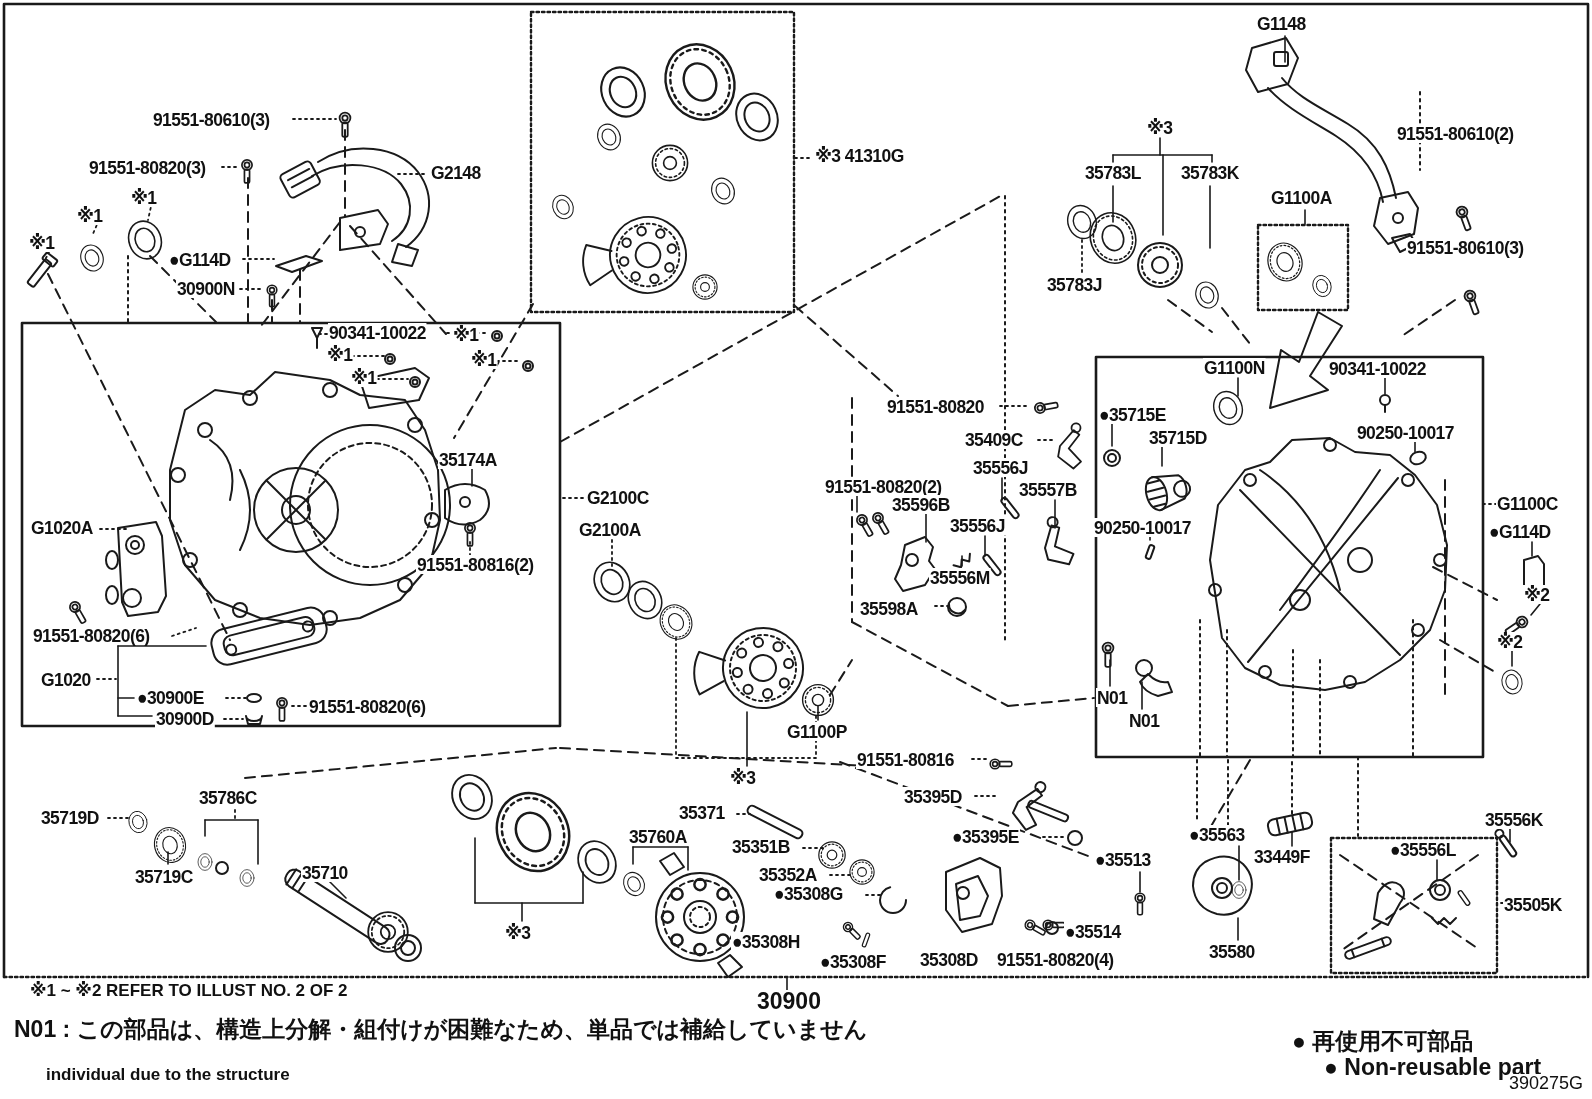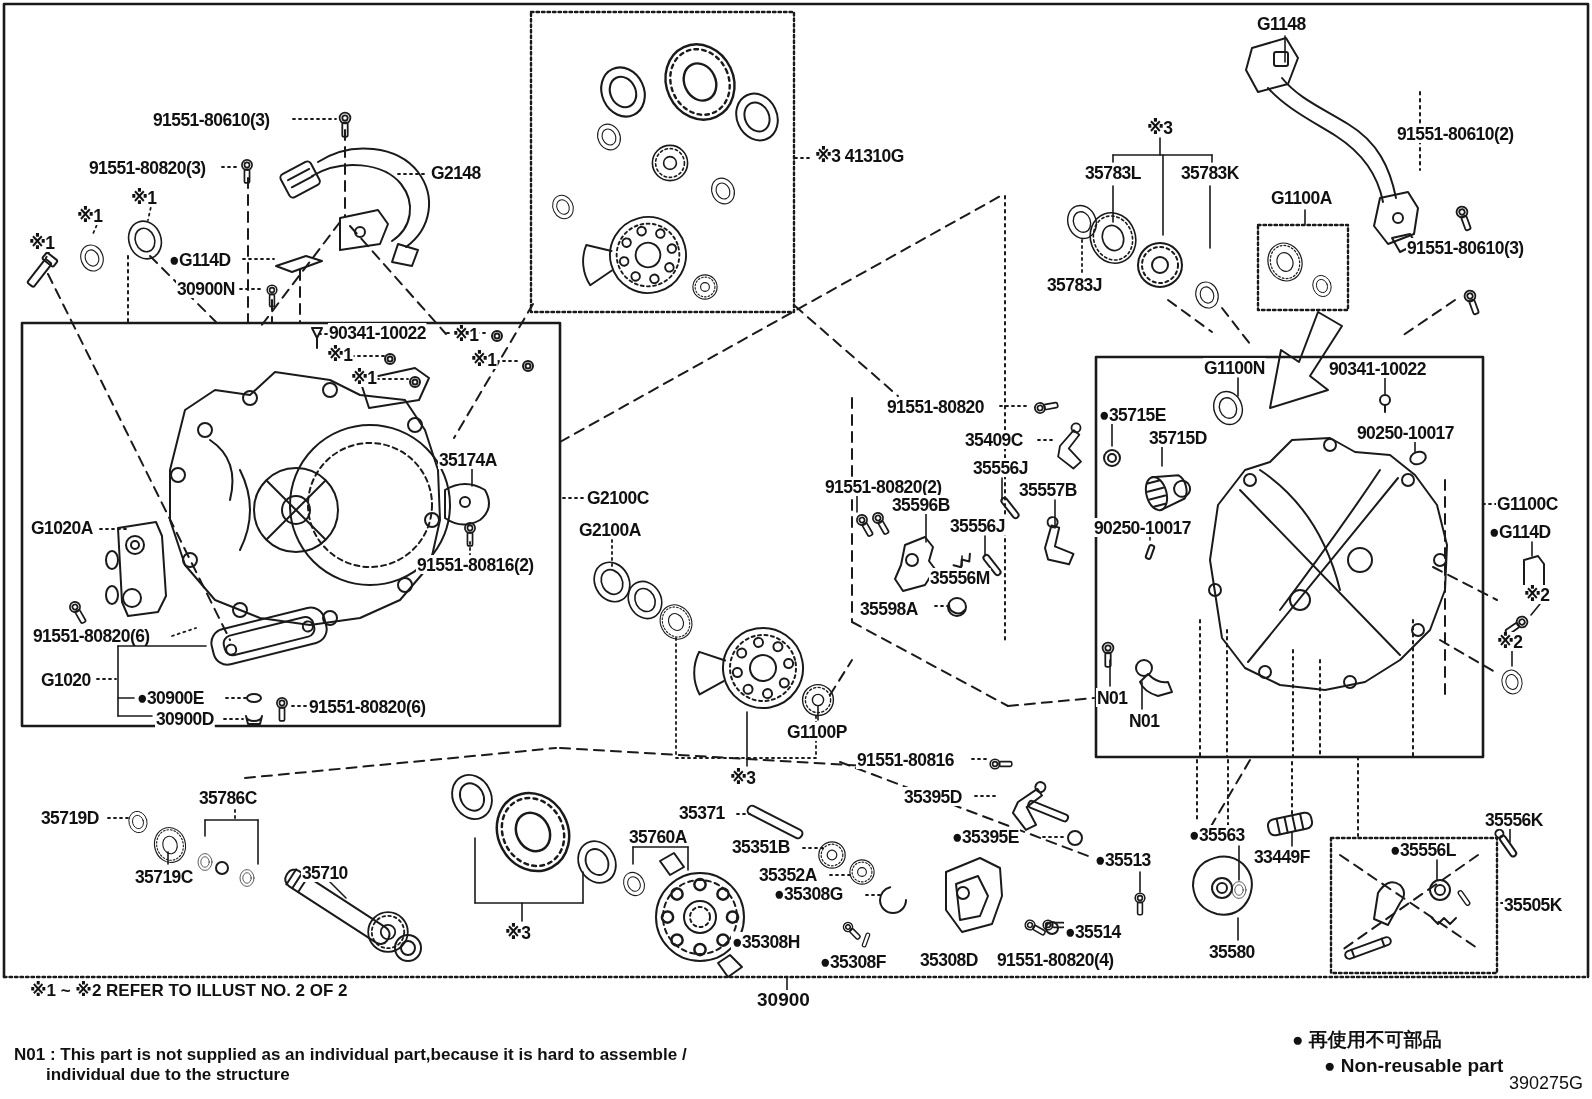--- a/index.html
+++ b/index.html
@@ -5,21 +5,21 @@
   html,body{margin:0;padding:0;background:#888;}
   #stage{position:relative;width:1592px;height:1099px;background:#ffffff;overflow:hidden;
          font-family:"Liberation Sans","DejaVu Sans",sans-serif;}
   #art{position:absolute;left:0;top:0;}
   #labels{position:absolute;left:0;top:0;width:100%;height:100%;}
   .lbl{position:absolute;font-weight:700;font-size:19px;line-height:1;color:#111;
        letter-spacing:-0.6px;white-space:pre;background:#fff;padding:0 1px;
        transform:scaleX(.92);transform-origin:0 0;}
   .ft{position:absolute;font-weight:700;color:#111;white-space:pre;line-height:1;background:#fff;}
   .f17{font-size:17px;}
-  .f19{font-size:19px;}
+  .f19{font-size:23px;}
   .f18n{font-size:18px;font-weight:400;}
   
   .s{stroke:#1a1a1a;fill:none;stroke-width:2;stroke-linecap:round;stroke-linejoin:round;}
   .teeth{stroke-dasharray:3 3.5;}
   .dash2{stroke-dasharray:5 4;}
   .ld{stroke-dasharray:2 4;stroke-width:1.8;}
   .dsh{stroke-dasharray:10 7;}
   .dv{stroke-dasharray:2.5 4.5;}
   .bx{stroke-width:2.6;}
   .bxd{stroke-dasharray:2.5 3;stroke-width:2.4;}
@@ -581,19 +581,19 @@
       <span class="lbl" style="left: 1188px; top: 825px;">●35563</span>
       <span class="lbl" style="left: 1253px; top: 847px;">33449F</span>
       <span class="lbl" style="left: 1208px; top: 942px;">35580</span>
       <span class="lbl" style="left: 1389px; top: 840px;">●35556L</span>
       <span class="lbl" style="left: 1484px; top: 810px;">35556K</span>
       <span class="lbl" style="left: 1503px; top: 895px;">35505K</span>
     </div>
 
 <span class="ft f17" style="left:30px;top:982px;">※1 ~ ※2 REFER TO ILLUST NO. 2 OF 2</span>
 <span class="ft f19" style="left:757px;top:990px;">30900</span>
-<span class="ft f17" style="left:14px;top:1046px;">N01 : This part is not supplied as an individual part,because it is hard to assemble /</span>
+<span class="ft f19" style="left:14px;top:1018px;">N01 : この部品は、構造上分解・組付けが困難なため、単品では補給していません</span>
 <span class="ft f17" style="left:46px;top:1066px;">individual due to the structure</span>
 <span class="ft f19" style="left:1292px;top:1030px;">● 再使用不可部品</span>
 <span class="ft f19" style="left:1324px;top:1056px;">● Non-reusable part</span>
 <span class="ft f18n" style="left:1509px;top:1074px;">390275G</span>
 
 </div>
 
 </body></html>

